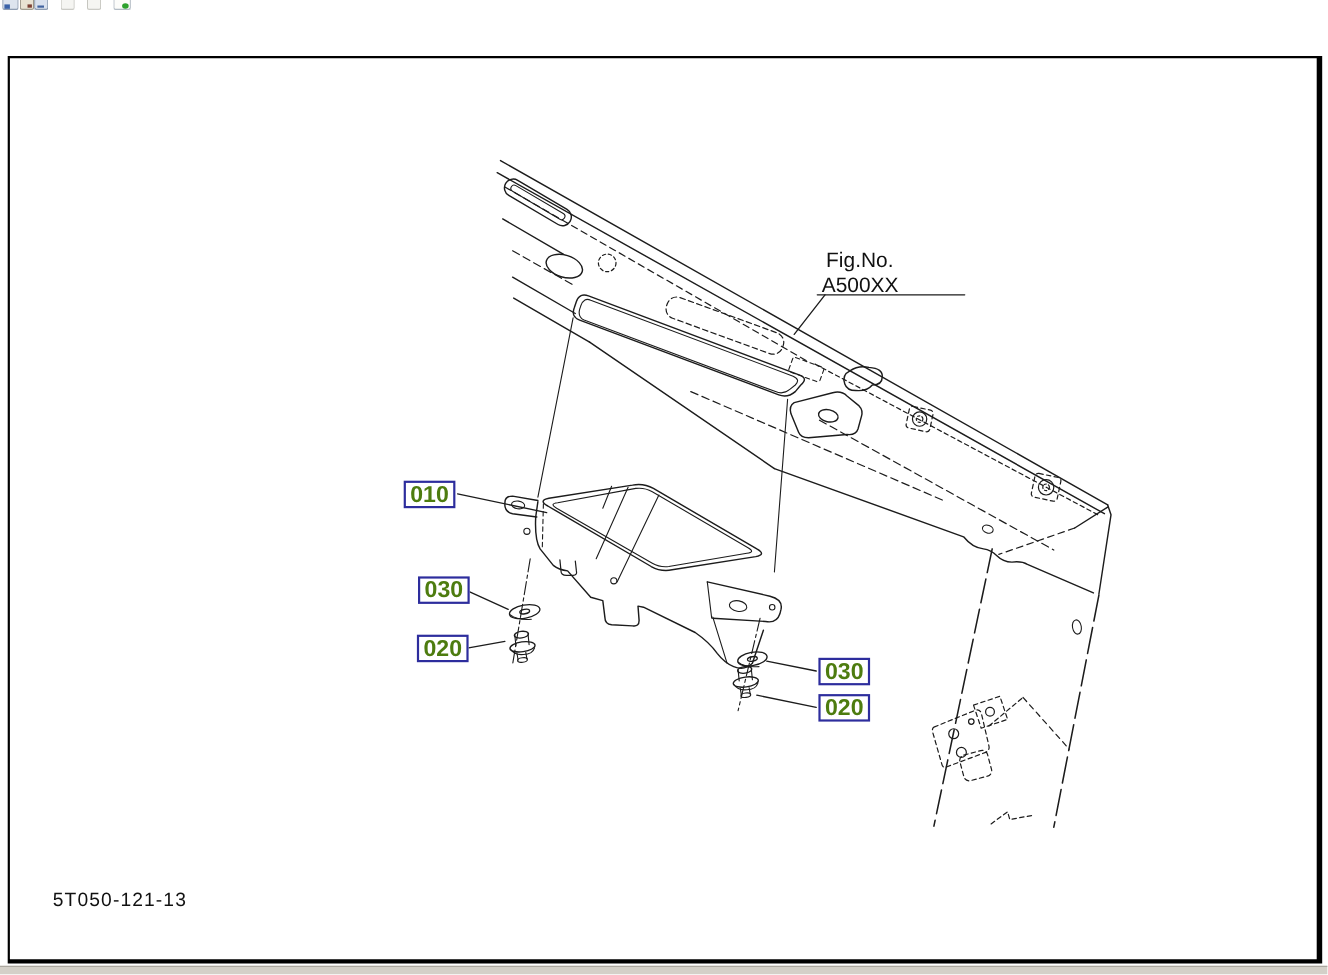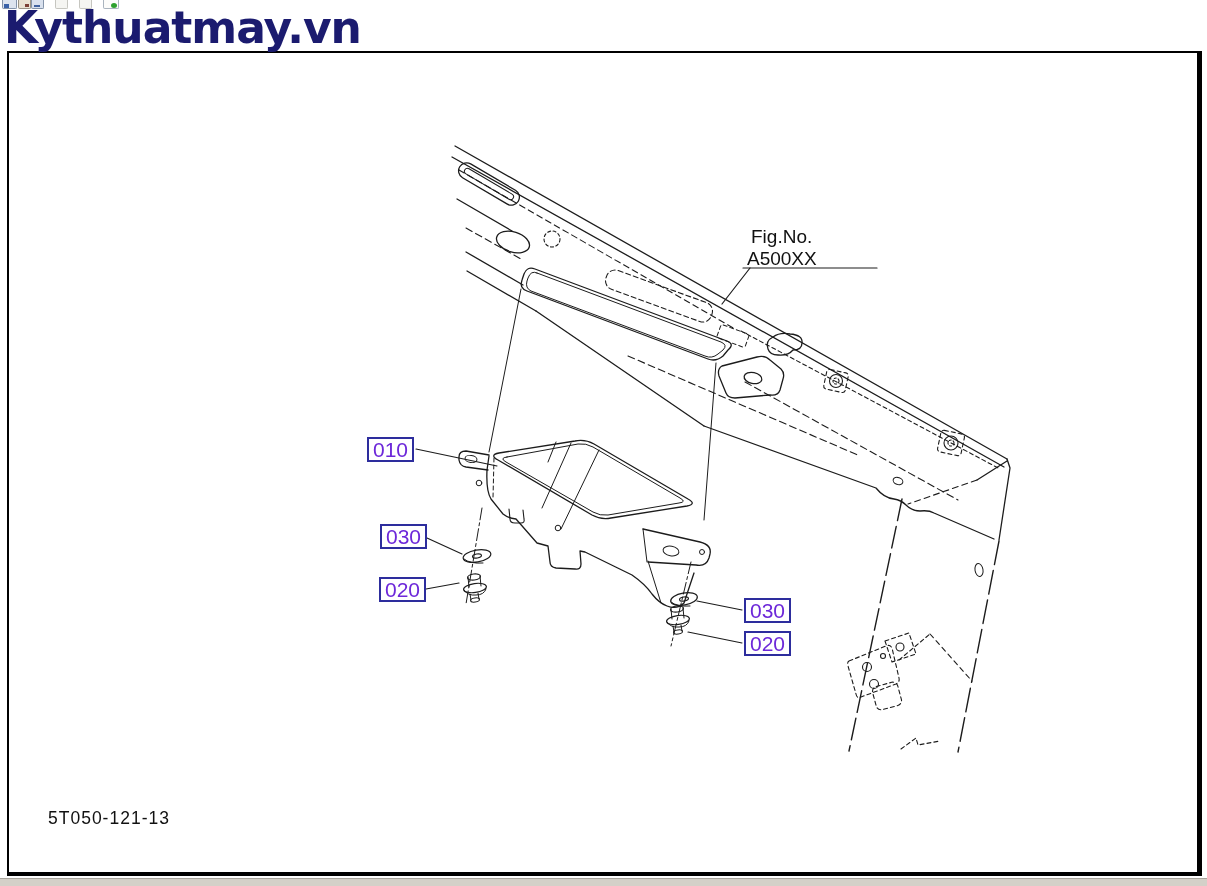--- a/index.html
+++ b/index.html
@@ -22,22 +22,22 @@
   .brand{position:absolute;left:4px;top:2px;z-index:5;
          font-family:"DejaVu Sans",sans-serif;font-weight:700;font-size:44px;
          letter-spacing:-1px;color:#1b1b6f;white-space:nowrap;}
   
   .frame{position:absolute;left:7px;top:51px;width:1188px;height:819px;background:#fff;
          border:2px solid #000;border-right-width:5px;border-bottom-width:4px;}
   .bottom-strip{position:absolute;left:0;top:878px;width:1207px;height:8px;background:#d4d0c8;border-top:1px solid #a8a49c;}
   svg.art{position:absolute;left:0;top:0;width:1207px;height:886px;pointer-events:none;}
   
   .callout{position:absolute;z-index:6;width:47px;height:25px;box-sizing:border-box;
-           border:2px solid #2d2d9d;background:#fff;color:#6d28d9;
-           font-size:21px;font-weight:400;line-height:21px;text-align:center;cursor:pointer;}
+           border:2px solid #2d2d9d;background:#fff;color:#4d7c0f;
+           font-size:21px;font-weight:700;line-height:21px;text-align:center;cursor:pointer;}
   .co-010{left:367px;top:437px;}
   .co-030L{left:380px;top:524px;}
   .co-020L{left:379px;top:577px;}
   .co-030R{left:744px;top:598px;}
   .co-020R{left:744px;top:631px;}
   .svgtext{font-family:"Liberation Sans",sans-serif;fill:#111;}
 </style>
 </head>
 <body>
 
@@ -53,21 +53,20 @@
     <span class="tb tb3">
         <i></i>
       </span>
     <span class="tb tb4"></span>
     <span class="tb tb5"></span>
     <span class="tb tb6">
         <i></i>
       </span>
   </div>
 
-  <div class="brand">Kythuatmay.vn</div>
 
   <div class="frame"></div>
   <div class="bottom-strip"></div>
 
   <svg class="art" viewBox="0 0 1207 886">
     <g stroke="#1c1c1c" fill="none" stroke-linejoin="round" stroke-linecap="round">
 
       <g stroke-width="1.3">
 
         <path d="M455,146 L1007,459"></path>

